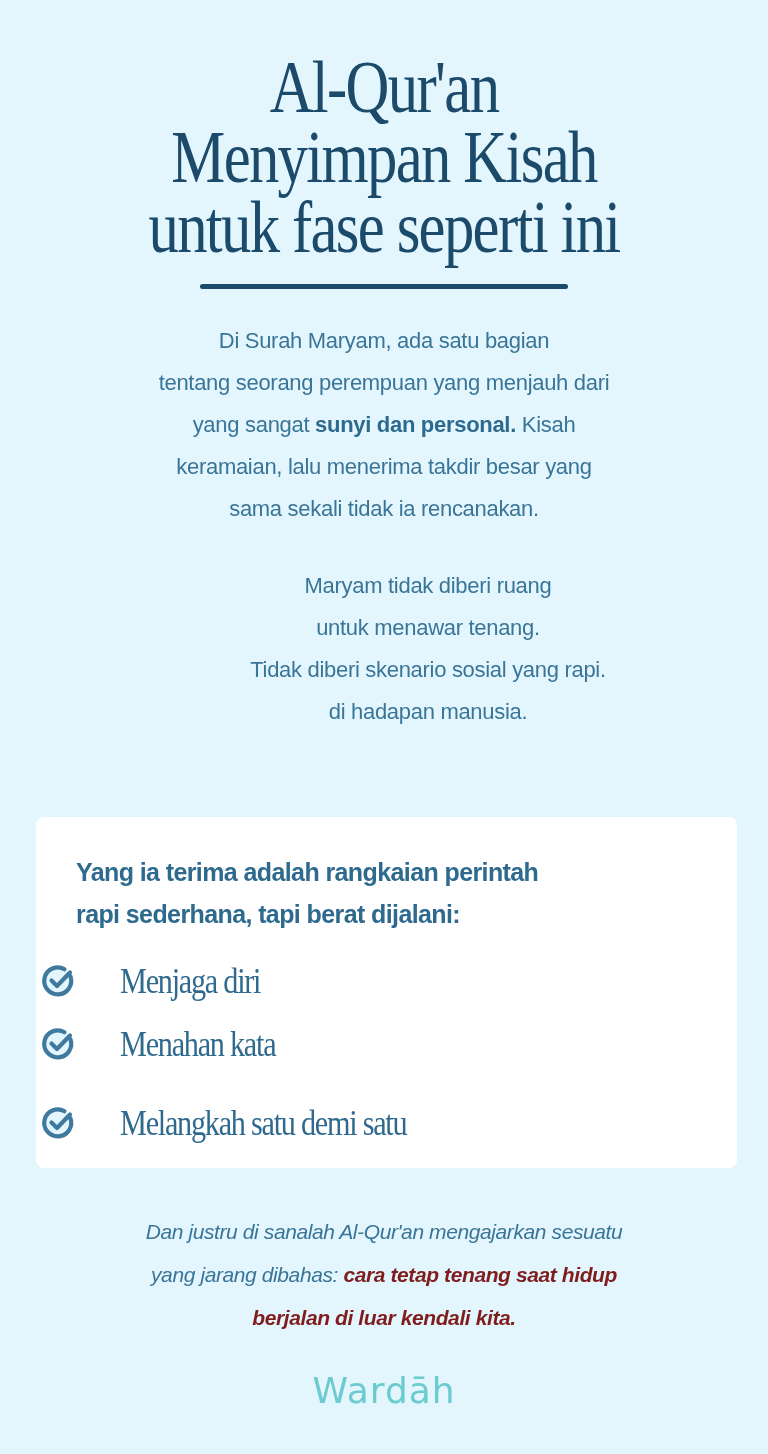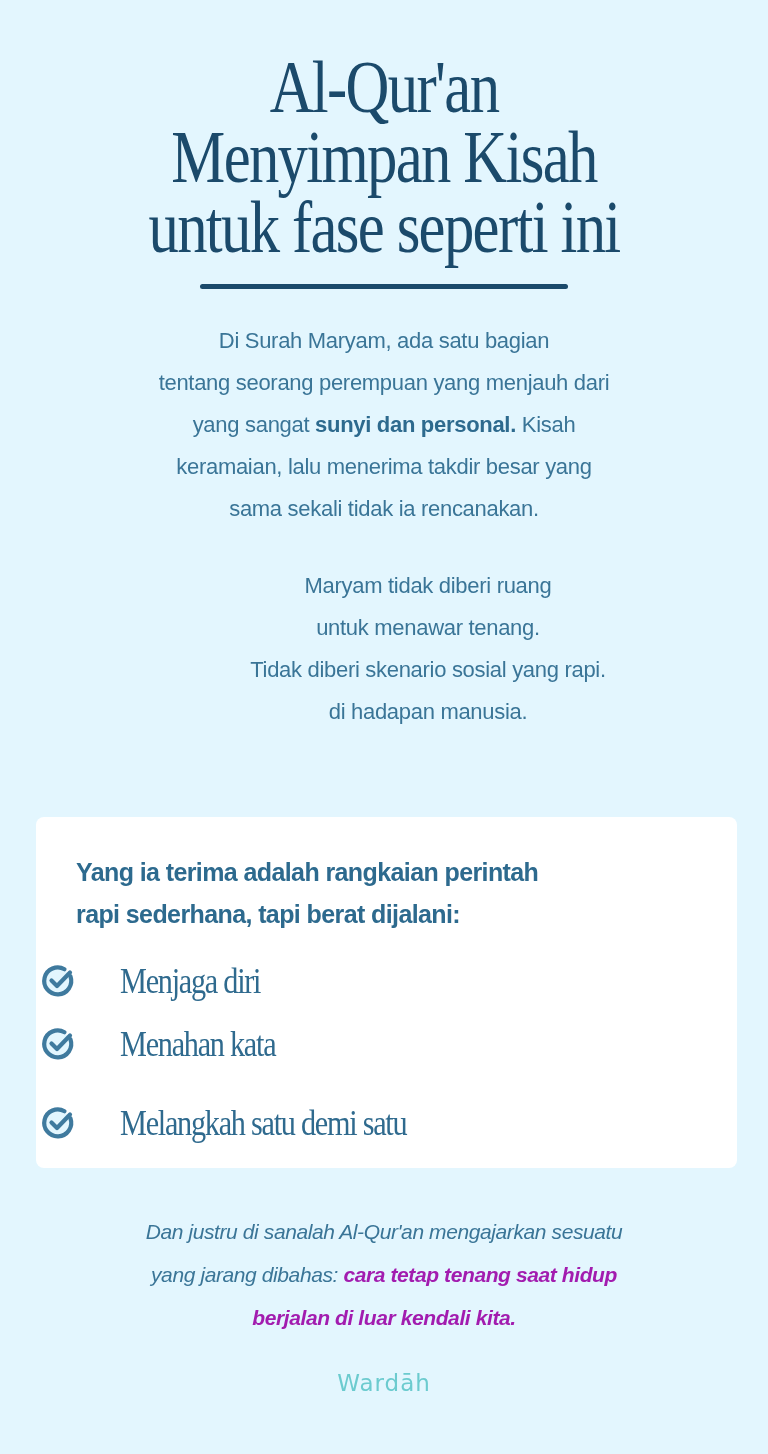--- a/index.html
+++ b/index.html
@@ -103,29 +103,29 @@
       left: 0;
       width: 768px;
       text-align: center;
       font-size: 21px;
       line-height: 43px;
       font-style: italic;
       color: #3A7597;
       letter-spacing: -0.4px;
     }
     .closing div { white-space: nowrap; }
-    .closing b { font-weight: bold; color: #a21caf; }
+    .closing b { font-weight: bold; color: #7f1d1d; }
     .logo {
       position: absolute;
       top: 1370px;
       left: 0;
       width: 768px;
       text-align: center;
       font-family: "DejaVu Sans", sans-serif;
-      font-size: 23px;
+      font-size: 36px;
       color: #6CCBCF;
       letter-spacing: 1px;
       font-weight: normal;
     }
   </style>
 </head>
 <body>
 
 <div class="title">
   <div>Al-Qur'an</div>

